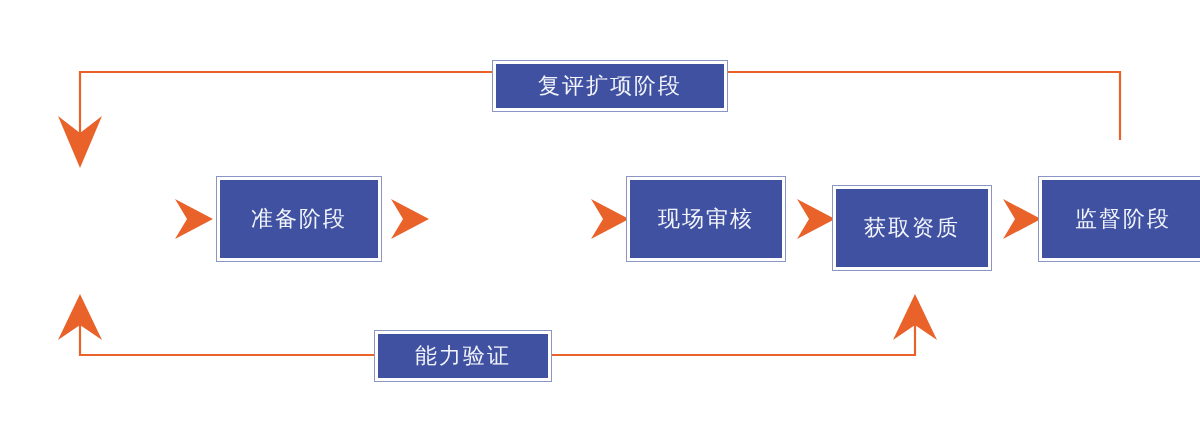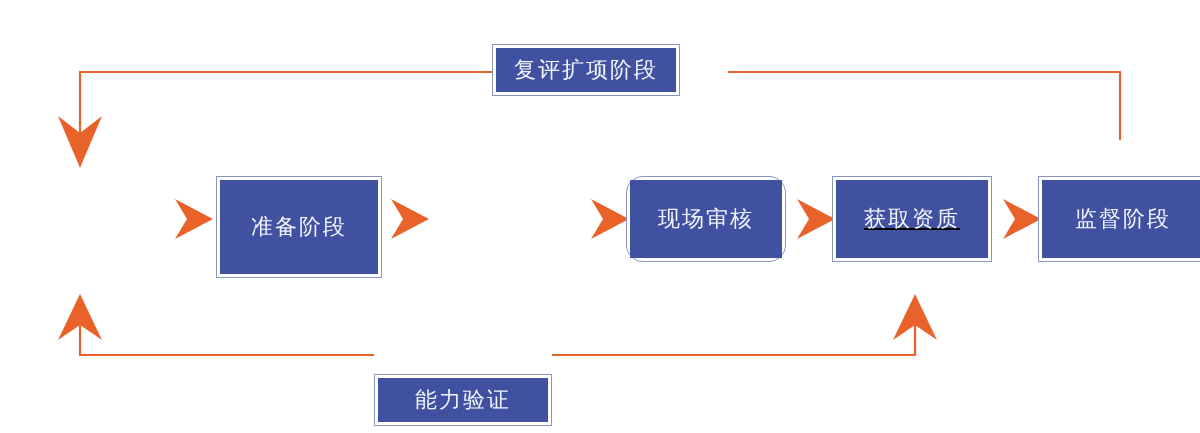--- a/index.html
+++ b/index.html
@@ -78,51 +78,51 @@
 
     <g>
       <path d="M 175,199 L 213,219 L 175,239 L 187,219 Z" fill="#e8622a"></path>
       <path d="M 391,199 L 429,219 L 391,239 L 403,219 Z" fill="#e8622a"></path>
       <path d="M 591,199 L 629,219 L 591,239 L 603,219 Z" fill="#e8622a"></path>
       <path d="M 797,199 L 835,219 L 797,239 L 809,219 Z" fill="#e8622a"></path>
       <path d="M 1003,199 L 1041,219 L 1003,239 L 1015,219 Z" fill="#e8622a"></path>
     </g>
   </svg>
 
-  <div class="node top" style="left:492px; top:44px; width:188px; height:52px;">
+  <div class="node top" style="left:492px; top:60px; width:236px; height:52px;">
     <div class="fill">
       <span class="label">复评扩项阶段</span>
     </div>
   </div>
 
 
-  <div class="node" style="left:216px; top:176px; width:166px; height:102px;">
+  <div class="node" style="left:216px; top:176px; width:166px; height:86px;">
     <div class="fill">
       <span class="label">准备阶段</span>
     </div>
   </div>
 
 
-  <div class="node" style="left:626px; top:176px; width:160px; height:86px;border-radius:17px;">
+  <div class="node" style="left:626px; top:176px; width:160px; height:86px;">
     <div class="fill">
       <span class="label">现场审核</span>
     </div>
   </div>
 
-  <div class="node" style="left:832px; top:176px; width:160px; height:86px;text-decoration:underline;">
+  <div class="node" style="left:832px; top:185px; width:160px; height:86px;">
     <div class="fill">
       <span class="label">获取资质</span>
     </div>
   </div>
 
   <div class="node" style="left:1038px; top:176px; width:170px; height:86px;">
     <div class="fill">
       <span class="label">监督阶段</span>
     </div>
   </div>
 
-  <div class="node bottom" style="left:374px; top:330px; width:178px; height:52px;margin-top:44px;">
+  <div class="node bottom" style="left:374px; top:330px; width:178px; height:52px;">
     <div class="fill">
       <span class="label">能力验证</span>
     </div>
   </div>
 
 </div>
 
 </body></html>

